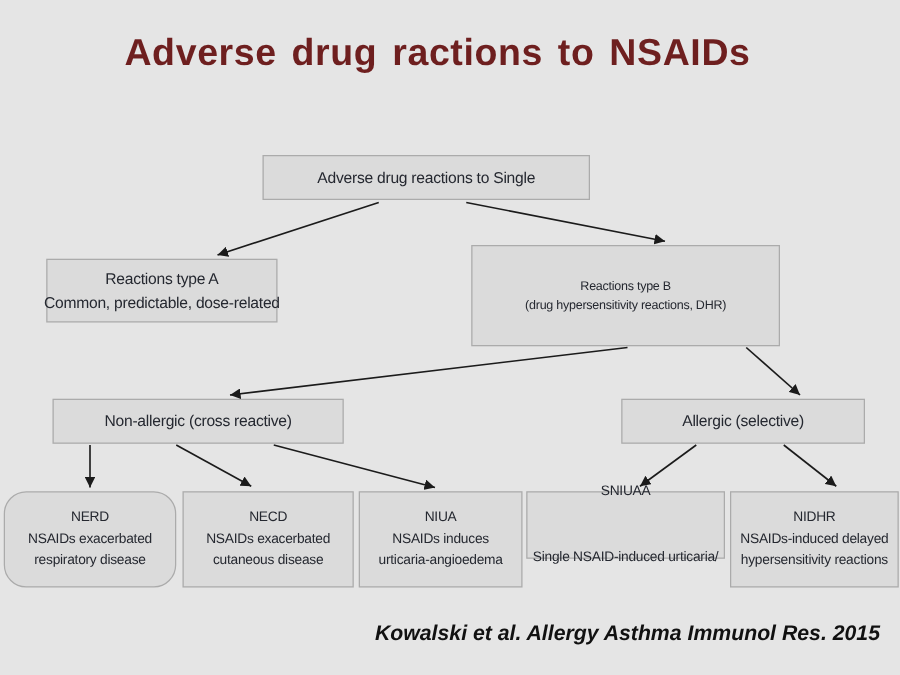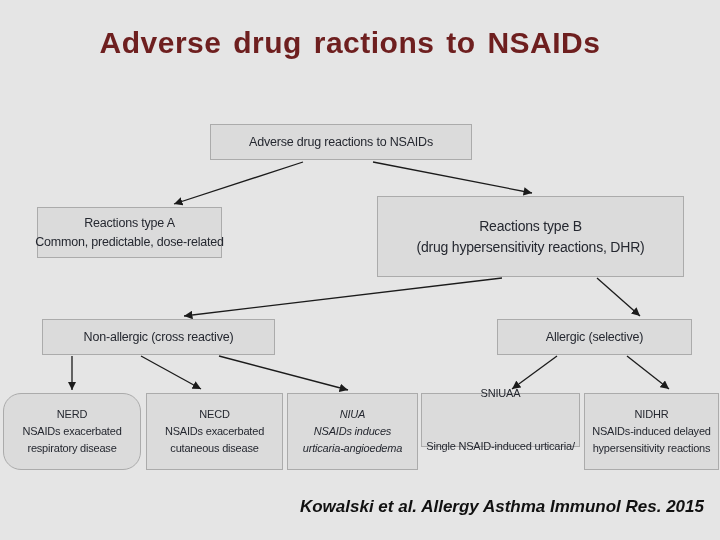--- a/index.html
+++ b/index.html
@@ -38,27 +38,27 @@
     align-items:center;
     justify-content:center;
     text-align:center;
     color:var(--box-text);
     line-height:1.5;
     letter-spacing:-0.2px;
   }
   .node span{display:block;white-space:nowrap;}
   .n-root    {left:210px;top:124px;width:262px;height:36px;font-size:12.5px;}
   .n-typeA   {left:37px; top:207px;width:185px;height:51px;font-size:12.5px;}
-  .n-typeB   {left:377px;top:196px;width:307px;height:81px;font-size:14px;}
+  .n-typeB   {left:377px;top:196px;width:247px;height:81px;font-size:10px;}
   .n-nonallergic{left:42px;top:319px;width:233px;height:36px;font-size:12.5px;}
   .n-allergic{left:497px;top:319px;width:195px;height:36px;font-size:12.5px;}
   .leaf{font-size:11px;line-height:1.55;}
   .n-nerd    {left:3px;  top:393px;width:138px;height:77px;border-radius:18px;}
   .n-necd    {left:146px;top:393px;width:137px;height:77px;}
-  .n-niua    {left:287px;top:393px;width:131px;height:77px;font-style:italic;}
+  .n-niua    {left:287px;top:393px;width:131px;height:77px;}
   .n-sniuaa  {left:421px;top:393px;width:159px;height:54px;gap:36px;}
   .n-nidhr   {left:584px;top:393px;width:135px;height:77px;}
   .edges{
     position:absolute;left:0;top:0;width:720px;height:540px;
     pointer-events:none;
   }
   .edges line{stroke:var(--arrow);stroke-width:1.3;}
   .arrowhead{fill:var(--arrow);}
   .citation{
     position:absolute;
@@ -71,21 +71,21 @@
   }
 </style>
 </head>
 <body>
 
 <div class="slide">
 
   <div class="slide-title">Adverse drug ractions to NSAIDs</div>
 
   <div class="node n-root">
-    <span>Adverse drug reactions to NSAIDs</span>
+    <span>Adverse drug reactions to Single</span>
   </div>
 
   <div class="node n-typeA">
     <span>Reactions type A</span>
     <span>Common, predictable, dose-related</span>
   </div>
 
   <div class="node n-typeB">
     <span>Reactions type B</span>
     <span>(drug hypersensitivity reactions, DHR)</span>

